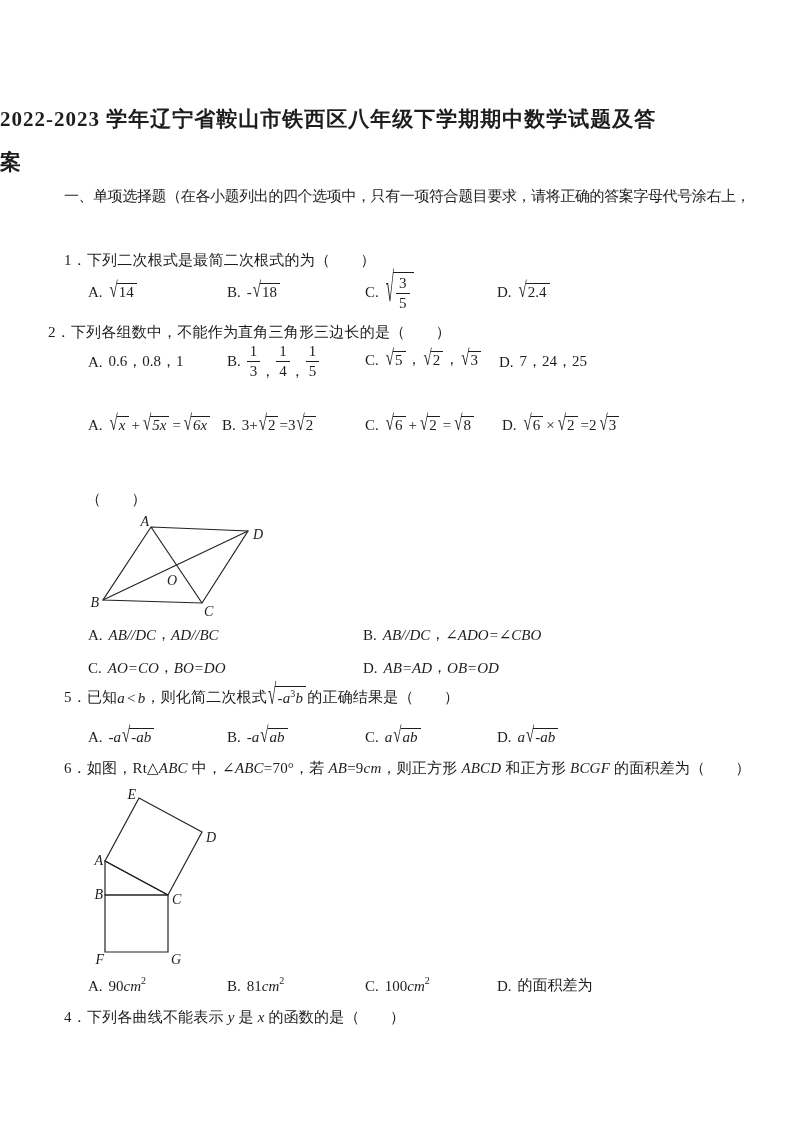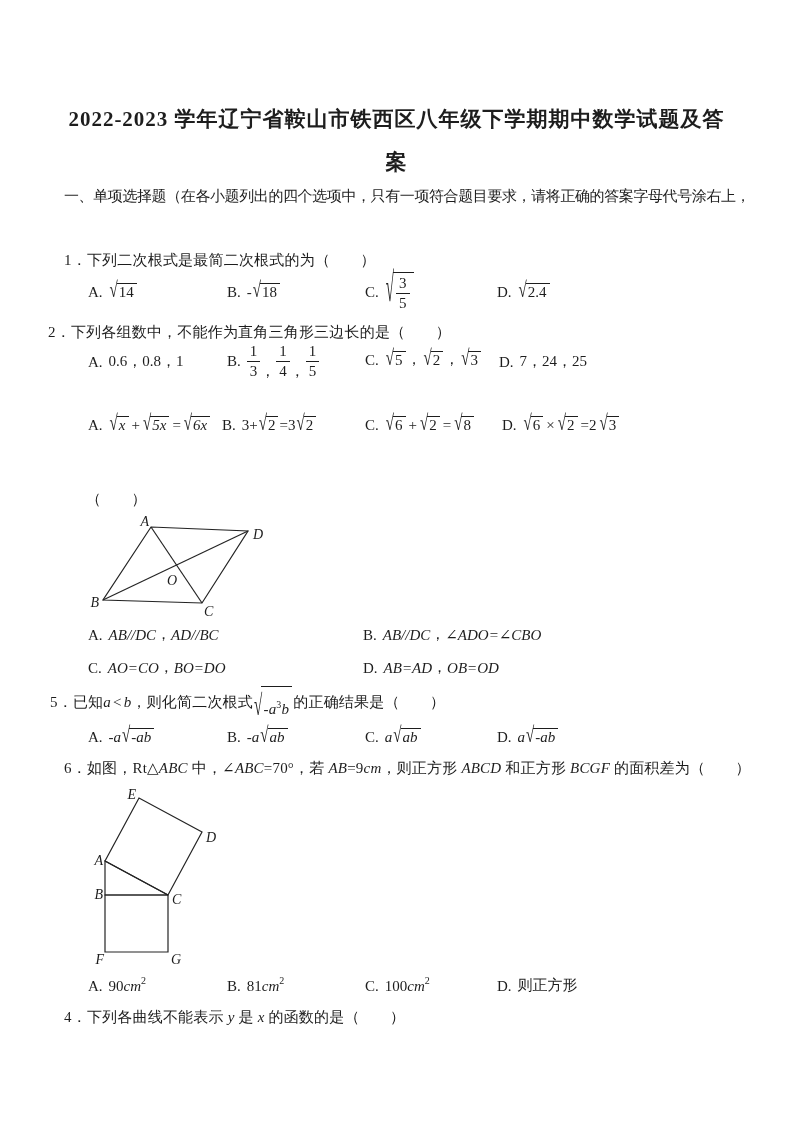--- a/index.html
+++ b/index.html
@@ -1,29 +1,29 @@
 <!DOCTYPE html>
 <html><head>
 <meta charset="utf-8">
 <style>
   html,body{margin:0;padding:0;background:#ffffff;}
   .page{position:relative;width:793px;height:1122px;background:#ffffff;overflow:hidden;
         font-family:"Liberation Serif","DejaVu Serif",serif;color:#1d1d1d;font-size:15px;}
   .ln{position:absolute;white-space:nowrap;letter-spacing:0.2px;}
-  .title{left:0;width:100%;text-align:center;font-weight:700;font-size:21px;letter-spacing:1px;}
+  .title{left:0;width:100%;text-align:left;font-weight:700;font-size:21px;letter-spacing:1px;}
   .opt{position:absolute;white-space:nowrap;display:inline-flex;align-items:flex-end;}
   .optc{align-items:center;}
   .lbl{margin-right:6px;}
   .v{font-style:italic;}
   
   .sq{display:inline-flex;align-items:flex-end;white-space:nowrap;margin:0 1px;}
   .sq .s{display:inline-block;transform:scaleY(1.45);transform-origin:70% 78%;}
   .sq .r{display:inline-block;border-top:1.2px solid currentColor;padding:0 3px 0 2px;margin-left:-1px;}
   .sq2 .s{transform:scaleY(1.95);transform-origin:70% 72%;}
-  .sq2 .r{padding-top:12px;}
+  .sq2 .r{padding-top:1px;}
   .sq3{align-items:center;}
   .sq3 .s{transform:scaleY(2.75);transform-origin:62% 62%;}
   .sq3 .r{padding:1px 4px 0 3px;}
   
   .fr{display:inline-flex;flex-direction:column;align-items:center;line-height:1.25;}
   .fr .fn{padding:0 3px;border-bottom:1.1px solid currentColor;}
   .fr .fd{padding:0 3px;}
   sup{font-size:10px;}
   .cm sup{position:relative;top:-1px;}
   .comma{align-self:flex-end;margin:0 1px 0 0;}
@@ -216,21 +216,21 @@
       <span>，</span>
       <span class="v">BO=DO</span>
   </span>
   <span class="opt" style="left:363px;top:658px">
     <span class="lbl">D.</span>
     <span class="v">AB=AD</span>
       <span>，</span>
       <span class="v">OB=OD</span>
   </span>
 
-  <div class="ln" style="left:50px;top:686px;display:inline-flex;align-items:center">
+  <div class="ln" style="left:64px;top:686px;display:inline-flex;align-items:flex-end">
     <span>5．已知 </span>
       <span class="v">a</span>
       <span class="op">&lt;</span>
       <span class="v">b</span>
       <span>，则化简二次根式</span>
     <span class="sq sq2">
         <span class="s">√</span>
         <span class="r"><span class="v">-a</span><sup>3</sup><span class="v">b</span></span>
       </span>
     <span> 的正确结果是（　　）</span>
@@ -292,20 +292,20 @@
   <span class="opt" style="left:227px;top:976px">
     <span class="lbl">B.</span>
     <span class="cm"><span>81</span><span class="v">cm</span><sup>2</sup></span>
   </span>
   <span class="opt" style="left:365px;top:976px">
     <span class="lbl">C.</span>
     <span class="cm"><span>100</span><span class="v">cm</span><sup>2</sup></span>
   </span>
   <span class="opt" style="left:497px;top:976px">
     <span class="lbl">D.</span>
-    <span>则正方形</span>
+    <span>的面积差为</span>
   </span>
 
   <div class="ln" style="left:64px;top:1008px">
     <span>4．下列各曲线不能表示 </span><span class="v">y</span><span> 是 </span><span class="v">x</span><span> 的函数的是（　　）</span>
   </div>
 
 </div>
 
 </body></html>

